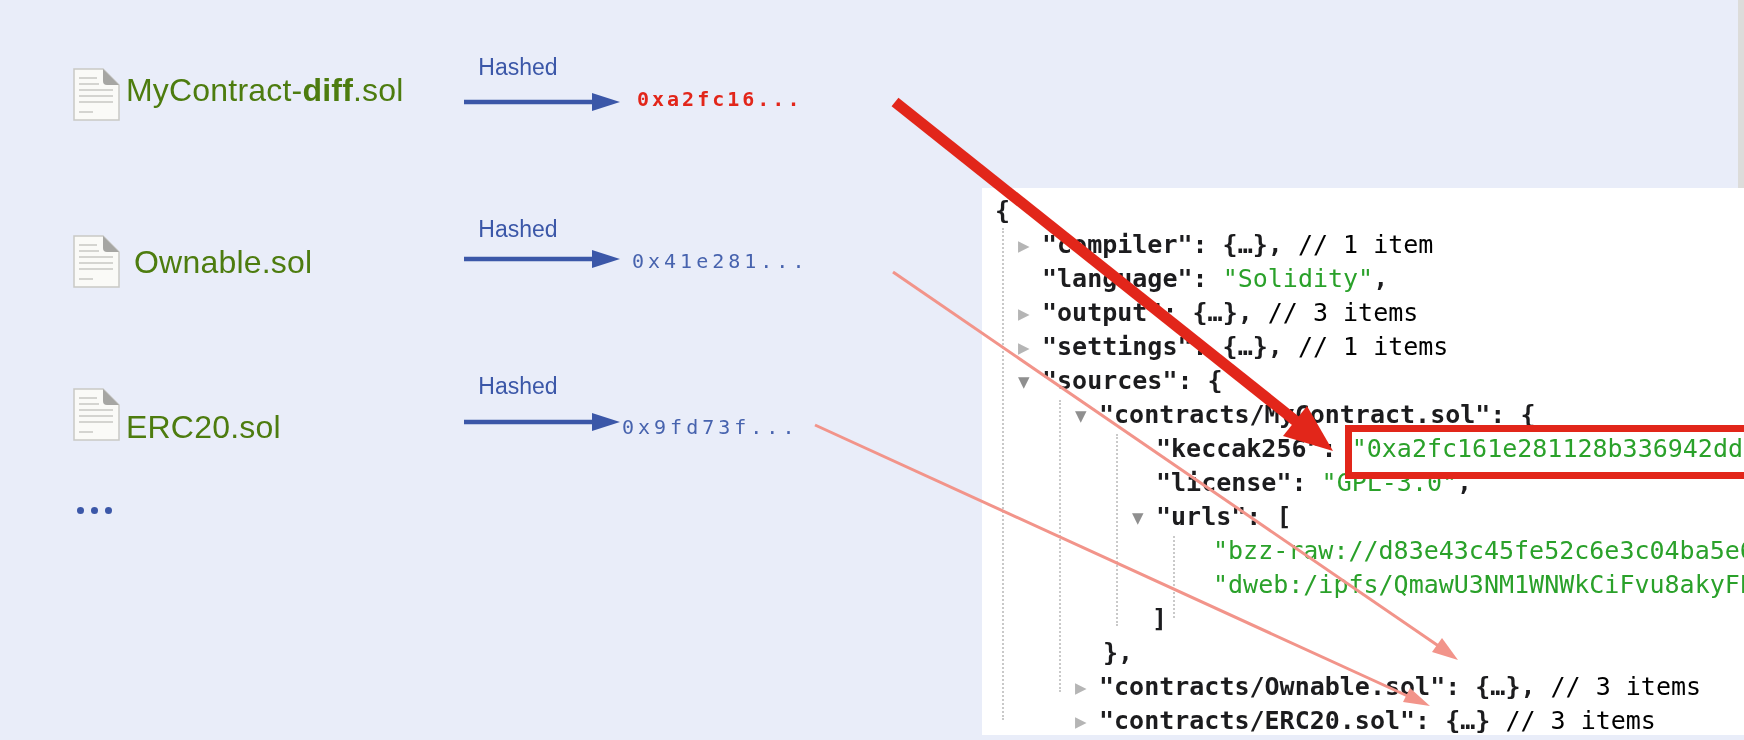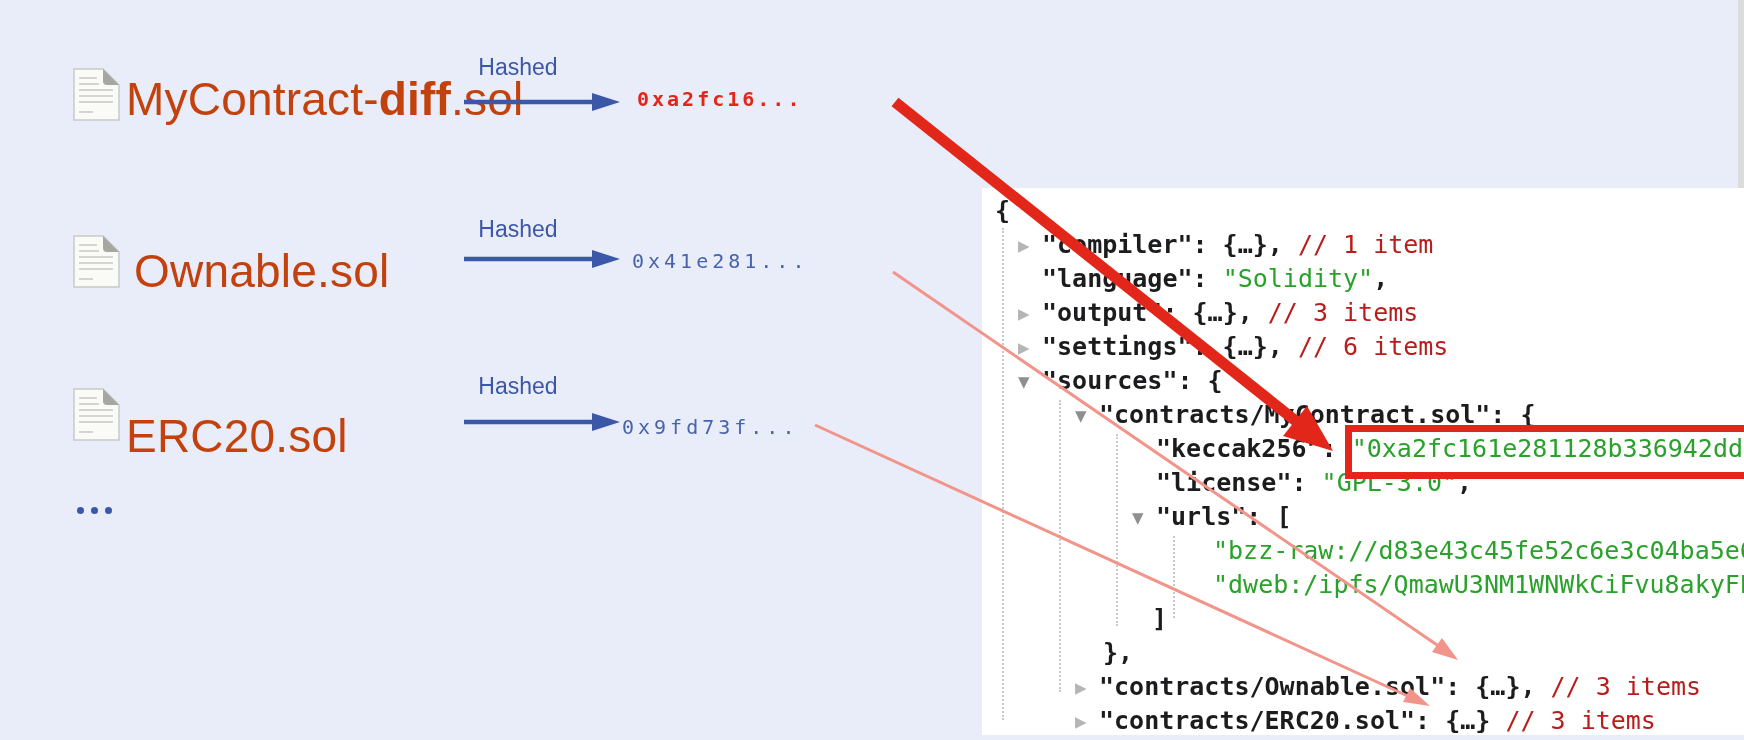--- a/index.html
+++ b/index.html
@@ -2,42 +2,42 @@
 <html><head>
 <meta charset="utf-8">
 <style>
   html,body{margin:0;padding:0;background:#E9EDF9;}
   #stage{position:relative;width:1744px;height:740px;overflow:hidden;
          background:#E9EDF9;font-family:"Liberation Sans",sans-serif;}
 
   
   .file-row{position:absolute;left:0;top:0;}
   .doc-icon{position:absolute;width:47px;height:53px;}
-  .file-name{position:absolute;font-size:46px;color:#c2410c;letter-spacing:.2px;white-space:nowrap;}
+  .file-name{position:absolute;font-size:32px;color:#4d7c0f;letter-spacing:.2px;white-space:nowrap;}
   .file-name b{font-weight:700;}
   .hashed-label{position:absolute;width:156px;text-align:center;font-size:23px;color:#3B57A8;}
   .harrow{position:absolute;width:160px;height:28px;}
   .hash-text{position:absolute;font-family:"DejaVu Sans Mono",monospace;font-size:20px;
              letter-spacing:4px;color:#4763AE;white-space:nowrap;}
   .hash-text.red{color:#E2261A;font-weight:700;letter-spacing:3px;}
   .more-dots{position:absolute;left:77px;top:507px;display:flex;gap:7px;}
   .more-dots i{width:7px;height:7px;border-radius:50%;background:#3B57A8;}
 
   
   .metadata-title{position:absolute;left:1352px;top:153px;font-size:29px;font-weight:700;color:#2F4FA3;margin-top:48px;}
   .json-panel{position:absolute;left:982px;top:188px;width:762px;height:547px;background:#ffffff;
               overflow:hidden;padding-top:6px;box-sizing:border-box;}
   .json-line{position:relative;height:34px;line-height:34px;white-space:pre;
              font-family:"DejaVu Sans Mono",monospace;font-size:25px;}
   .tri{display:inline-block;width:24px;font-size:15px;vertical-align:2px;font-family:"DejaVu Sans",sans-serif;}
   .tri.r{color:#B5B5B5;} .tri.d{color:#8F8F8F;}
   .seg-k{color:#1C1C1E;font-weight:600;}
   .seg-p{color:#1C1C1E;font-weight:600;}
   .seg-s{color:#2AA12A;}
-  .seg-c{color:#b91c1c;font-weight:400;}
+  .seg-c{color:#000000;font-weight:400;}
   .guide{position:absolute;border-left:2px dotted #C9C9C9;width:0;z-index:1;}
   #guide1{left:20px;top:40px;height:492px;}
   #guide2{left:77px;top:212px;height:292px;}
   #guide3{left:134px;top:246px;height:192px;}
   #guide4{left:191px;top:348px;height:82px;}
   .red-box{position:absolute;left:363px;top:237px;width:1500px;height:54px;
            border:7px solid #E2261A;box-sizing:border-box;z-index:6;}
   .gray-strip{position:absolute;left:1738px;top:0;width:6px;height:188px;background:#DCDCDA;}
 
   
@@ -127,21 +127,21 @@
   <div class="json-panel">
     <div id="guide1" class="guide"></div>
     <div id="guide2" class="guide"></div>
     <div id="guide3" class="guide"></div>
     <div id="guide4" class="guide"></div>
     <div id="json-lines">
         <div class="json-line" style="padding-left: 13px;"><span class="seg-p">{</span></div>
         <div class="json-line" style="padding-left: 36px;"><span class="tri r">▶</span><span class="seg-k">"compiler"</span><span class="seg-p">: {…}, </span><span class="seg-c">// 1 item</span></div>
         <div class="json-line" style="padding-left: 60px;"><span class="seg-k">"language"</span><span class="seg-p">: </span><span class="seg-s">"Solidity"</span><span class="seg-p">,</span></div>
         <div class="json-line" style="padding-left: 36px;"><span class="tri r">▶</span><span class="seg-k">"output"</span><span class="seg-p">: {…}, </span><span class="seg-c">// 3 items</span></div>
-        <div class="json-line" style="padding-left: 36px;"><span class="tri r">▶</span><span class="seg-k">"settings"</span><span class="seg-p">: {…}, </span><span class="seg-c">// 6 items</span></div>
+        <div class="json-line" style="padding-left: 36px;"><span class="tri r">▶</span><span class="seg-k">"settings"</span><span class="seg-p">: {…}, </span><span class="seg-c">// 1 items</span></div>
         <div class="json-line" style="padding-left: 36px;"><span class="tri d">▼</span><span class="seg-k">"sources"</span><span class="seg-p">: {</span></div>
         <div class="json-line" style="padding-left: 93px;"><span class="tri d">▼</span><span class="seg-k">"contracts/MyContract.sol"</span><span class="seg-p">: {</span></div>
         <div class="json-line" style="padding-left: 174px;"><span class="seg-k">"keccak256"</span><span class="seg-p">: </span><span class="seg-s">"0xa2fc161e281128b336942dd70..."</span></div>
         <div class="json-line" style="padding-left: 174px;"><span class="seg-k">"license"</span><span class="seg-p">: </span><span class="seg-s">"GPL-3.0"</span><span class="seg-p">,</span></div>
         <div class="json-line" style="padding-left: 150px;"><span class="tri d">▼</span><span class="seg-k">"urls"</span><span class="seg-p">: [</span></div>
         <div class="json-line" style="padding-left: 231px;"><span class="seg-s">"bzz-raw://d83e43c45fe52c6e3c04ba5e6c..."</span></div>
         <div class="json-line" style="padding-left: 231px;"><span class="seg-s">"dweb:/ipfs/QmawU3NM1WNWkCiFvu8akyFE1..."</span></div>
         <div class="json-line" style="padding-left: 170px;"><span class="seg-p">]</span></div>
         <div class="json-line" style="padding-left: 121px;"><span class="seg-p">},</span></div>
         <div class="json-line" style="padding-left: 93px;"><span class="tri r">▶</span><span class="seg-k">"contracts/Ownable.sol"</span><span class="seg-p">: {…}, </span><span class="seg-c">// 3 items</span></div>

